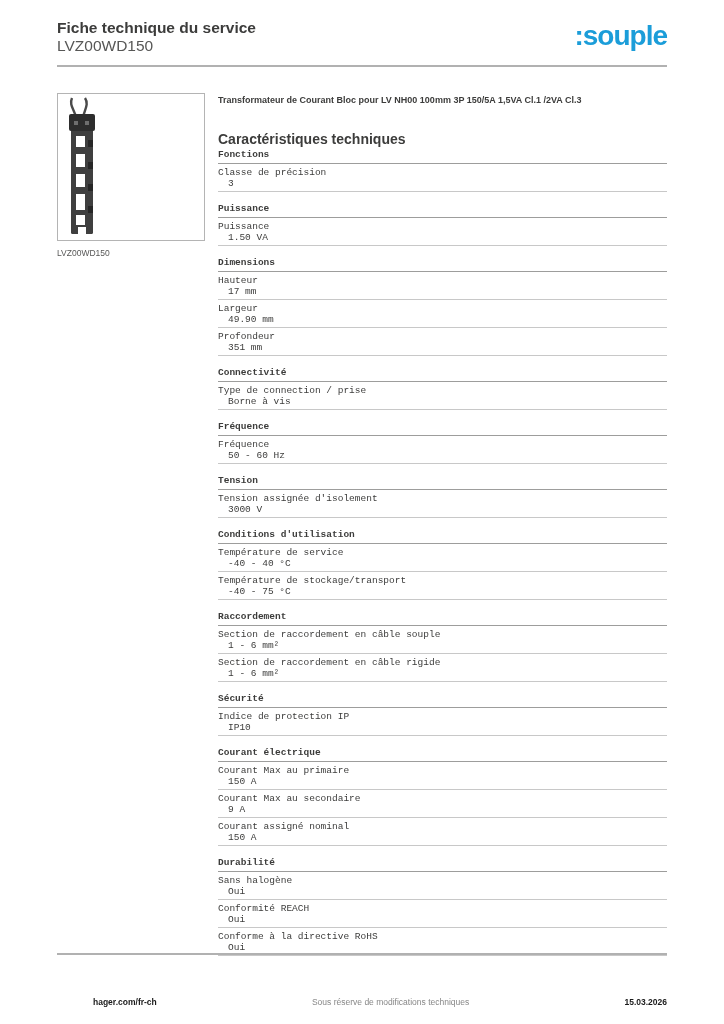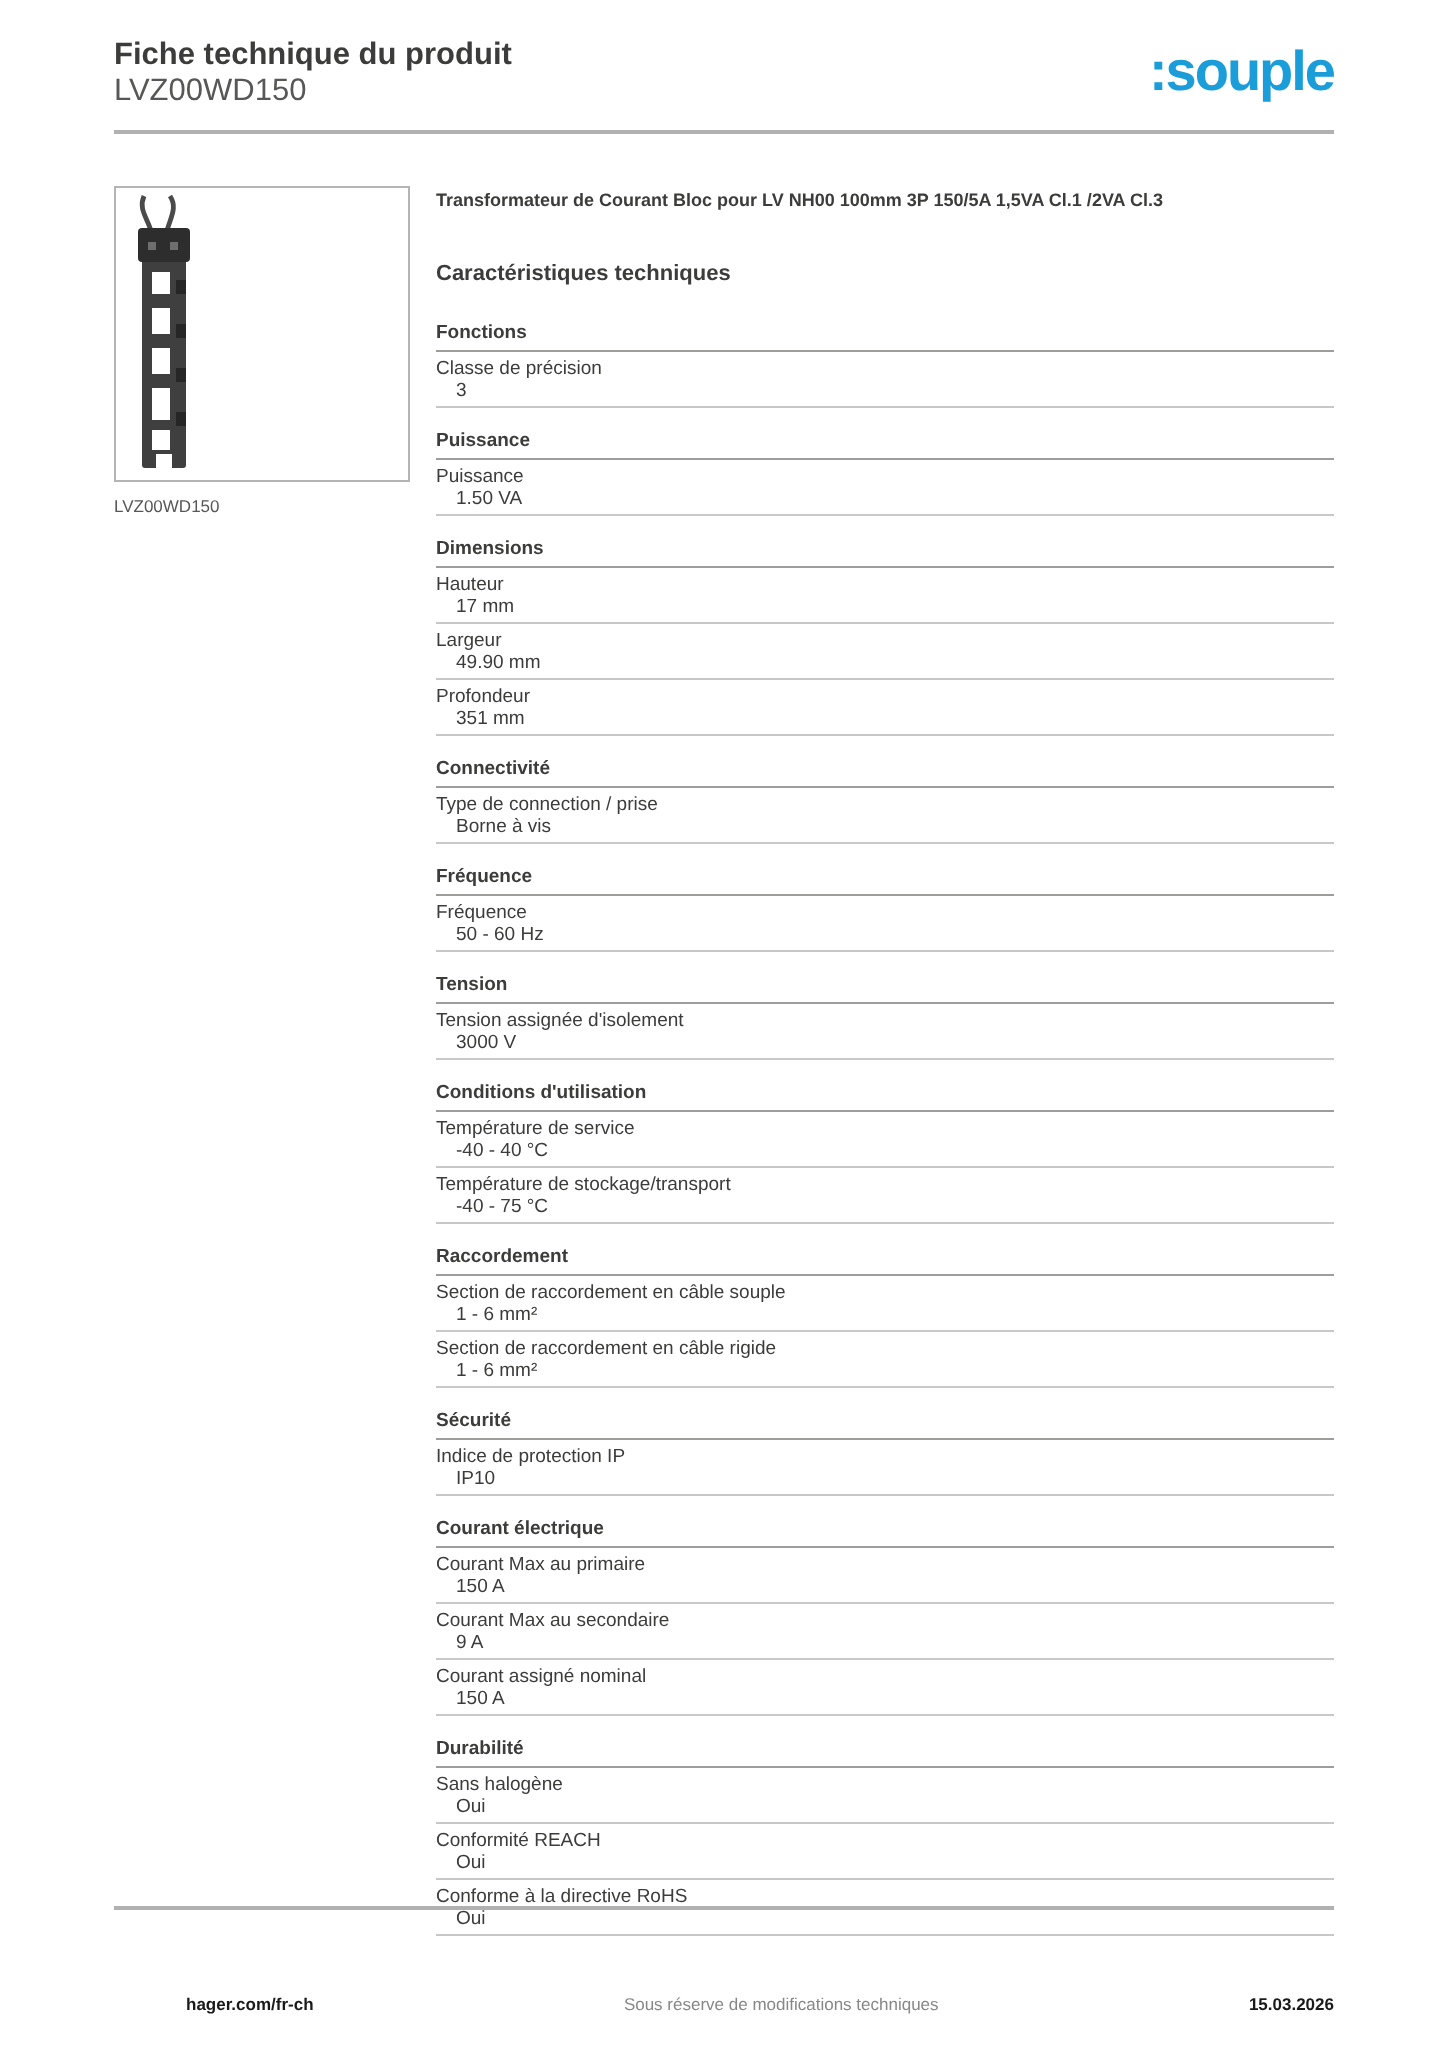--- a/index.html
+++ b/index.html
@@ -30,23 +30,23 @@
   .img-box {
     width: 148px; height: 148px;
     border: 1px solid #b4b4b4;
     box-sizing: border-box;
     background: #ffffff;
   }
   .img-caption { font-size: 8.5px; color: #575756; margin-top: 7px; }
 
   .right-col { flex: 1; min-width: 0; }
   .product-title { font-size: 9px; font-weight: bold; line-height: 1.35; margin-top: 1px; }
-  .char-heading { font-size: 11px; font-weight: bold; margin-top: 25px; }
-
-  .sections { margin-top: 16px; }
+  .char-heading { font-size: 14px; font-weight: bold; margin-top: 25px; }
+
+  .sections { margin-top: 0; font-family: Liberation Mono, monospace; }
   .section { margin-bottom: 9px; }
   .section-header {
     font-size: 9.5px; font-weight: bold;
     padding: 2px 0 3px 0;
     border-bottom: 1px solid #9d9d9c;
   }
   .spec-row {
     display: flex; justify-content: space-between; align-items: baseline;
     font-size: 9.5px;
     padding: 3px 0 2px 0;
@@ -63,21 +63,21 @@
   .footer-left { font-weight: bold; color: #1a1a1a; }
   .footer-center { color: #878787; }
   .footer-right { font-weight: bold; color: #1a1a1a; margin-top: 34px; }
 </style>
 </head>
 <body>
 
 <div class="content">
 
   <div class="page-header">
-    <div class="doc-title">Fiche technique du produit</div>
+    <div class="doc-title">Fiche technique du service</div>
     <div class="doc-subtitle">LVZ00WD150</div>
     <div class="logo" style="color: rgb(27, 157, 217);">:souple</div>
     <hr class="header-rule">
   </div>
 
   <div class="main">
 
     <div class="left-col">
       <div class="img-box">
         <svg width="146" height="146" viewBox="0 0 146 146">

